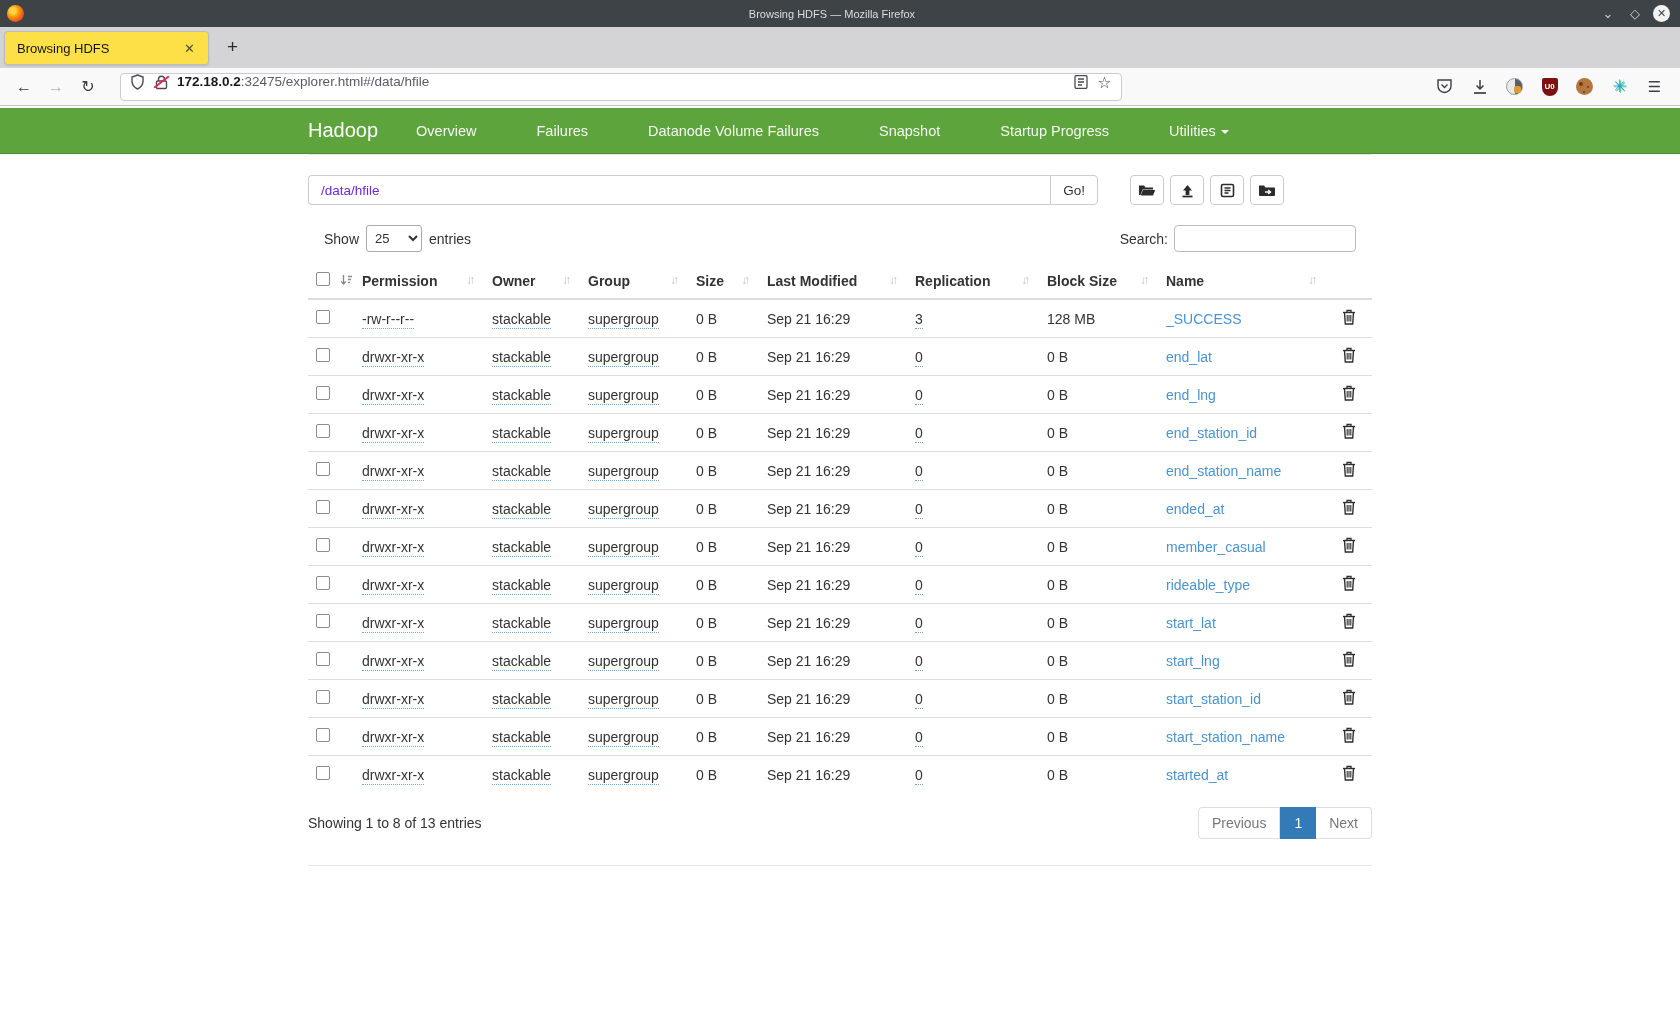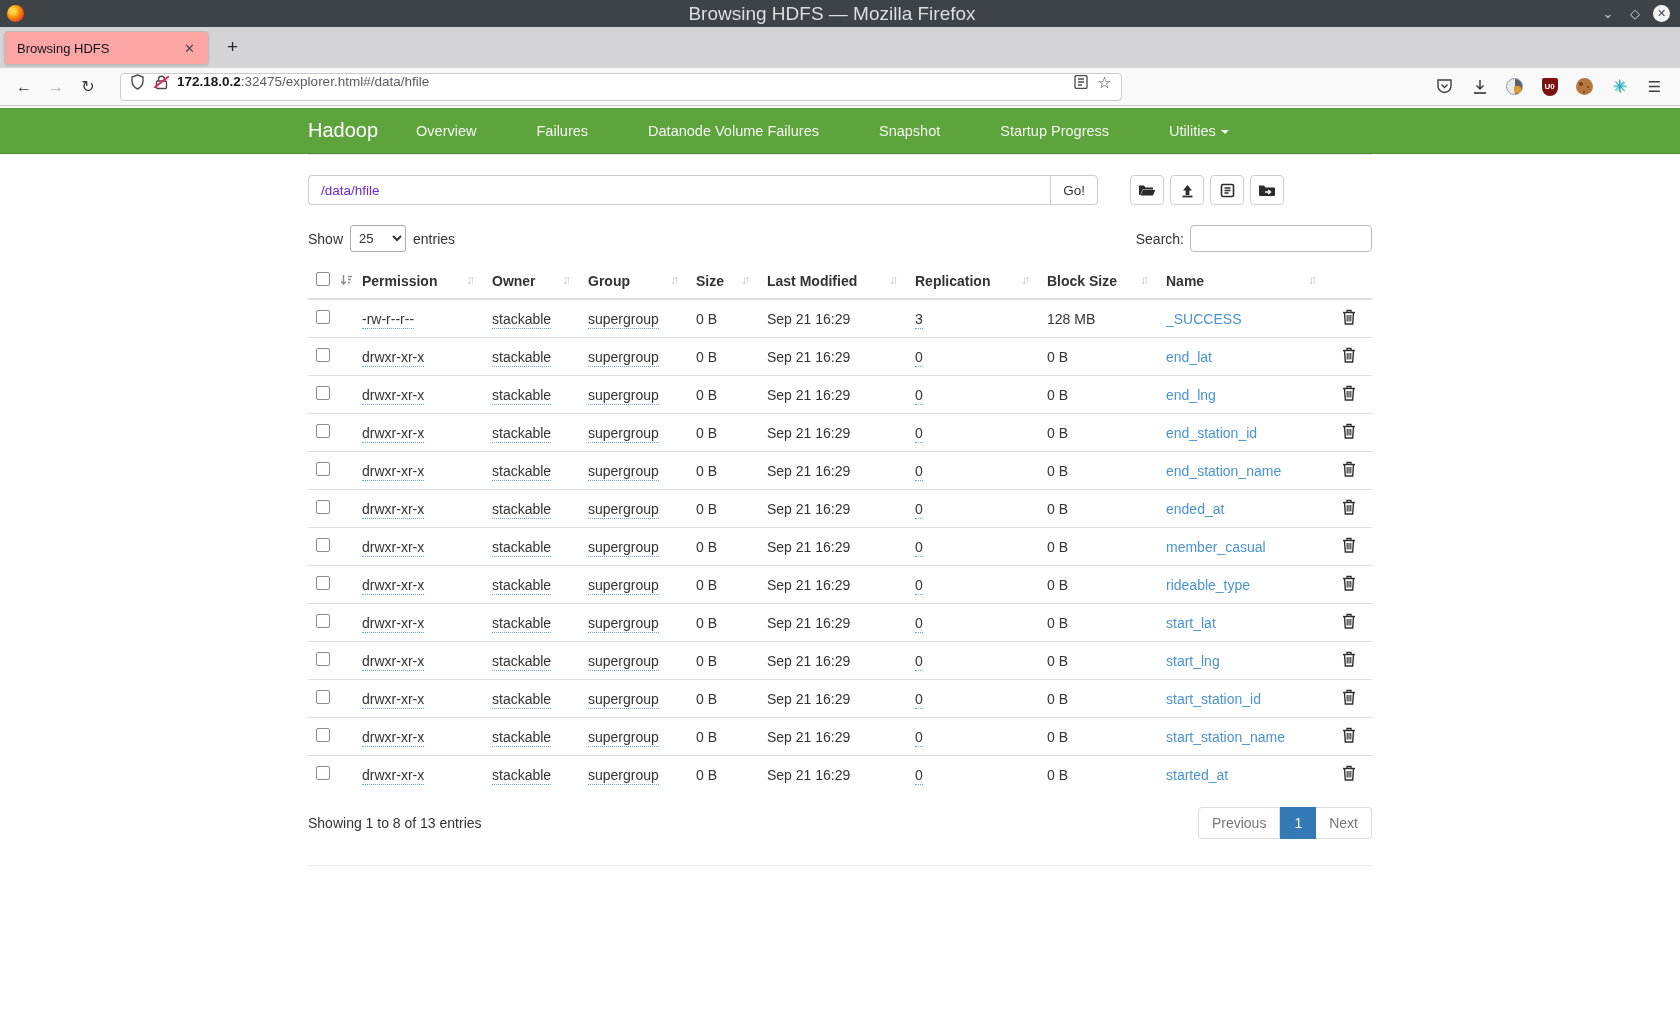--- a/index.html
+++ b/index.html
@@ -4,28 +4,28 @@
 <style>
   * { margin:0; padding:0; box-sizing:border-box; }
   html,body { width:1680px; height:1012px; overflow:hidden; background:#fff;
     font-family:"Liberation Sans","DejaVu Sans",sans-serif; }
 
   
   .titlebar { height:27px; background:#3e4347; display:flex; align-items:center;
     position:relative; color:#dfe2e4; }
   .ff-logo { width:17px; height:17px; margin-left:7px; border-radius:50%;
     background:radial-gradient(circle at 35% 35%, #ffd24a 0 18%, #ff9500 40%, #e8452c 75%, #b5122e 100%); }
-  .win-title { position:absolute; left:0; right:16px; text-align:center; font-size:19px; color:#dcdedf; }
+  .win-title { position:absolute; left:0; right:16px; text-align:center; font-size:11px; color:#dcdedf; }
   .win-controls { margin-left:auto; display:flex; align-items:center; gap:9px; padding-right:10px; z-index:2; }
   .win-btn { width:18px; height:18px; display:flex; align-items:center; justify-content:center;
     font-size:13px; color:#cfd3d5; cursor:default; }
   .win-close { background:#f2f2f2; color:#3e4347; border-radius:50%; width:17px; height:17px; font-size:11px; font-weight:bold; }
 
   .tabstrip { height:41px; background:#d4d4d6; display:flex; align-items:flex-end; }
-  .tab { width:205px; height:34px; margin:3px 0 3px 4px; background:#fca5a5; border:1px solid #bcbcbe;
+  .tab { width:205px; height:34px; margin:3px 0 3px 4px; background:#fde047; border:1px solid #bcbcbe;
     border-radius:4px; display:flex; align-items:center; padding:0 8px 0 12px; box-shadow:0 1px 2px rgba(0,0,0,.12); }
   .tab-title { font-size:13px; color:#15141a; flex:1; white-space:nowrap; overflow:hidden; }
   .tab-close { font-size:13px; color:#4a4a4f; padding:2px 5px; border-radius:3px; }
   .newtab { font-size:19px; color:#2b2b2e; padding:2px 10px; margin-left:8px; margin-bottom:8px; }
 
   .toolbar { height:38px; background:#f9f9fa; border-bottom:1px solid #c6c6c8;
     display:flex; align-items:center; padding:0 10px; gap:4px; }
   .nav-btn { width:28px; height:26px; display:flex; align-items:center; justify-content:center;
     font-size:16px; color:#39393c; border-radius:3px; }
   .nav-btn.disabled { color:#b3b3b6; }
@@ -68,21 +68,21 @@
   .input-group { display:flex; width:790px; }
   .path-input { flex:1; height:30px; border:1px solid #ccc; border-right:none; border-radius:4px 0 0 4px;
     padding:0 12px; font-size:13.5px; color:#6d28d9; outline:none; font-family:inherit; }
   .go-btn { height:30px; padding:0 12px; border:1px solid #ccc; background:#fff; color:#333;
     font-size:13.5px; border-radius:0 4px 4px 0; font-family:inherit; }
   .btn-toolbar { margin-left:32px; display:flex; gap:6px; }
   .icon-btn { width:34px; height:30px; border:1px solid #ccc; background:#fff; border-radius:4px;
     display:flex; align-items:center; justify-content:center; color:#2b2b2b; }
   .icon-btn svg { display:block; }
 
-  .controls-row { display:flex; align-items:center; margin:20px 0 12px; }
+  .controls-row { display:flex; align-items:center; margin:20px 16px 12px; }
   .show-entries { display:flex; align-items:center; gap:7px; font-size:14px; color:#333; }
   .show-select { height:27px; width:56px; border:1px solid #ababab; border-radius:3px; background:#fff;
     font-size:13px; color:#333; padding:0 4px; font-family:inherit; }
   .search-wrap { margin-left:auto; display:flex; align-items:center; gap:6px; font-size:14px; color:#333; }
   .search-input { width:182px; height:27px; border:1px solid #bbb; border-radius:4px; padding:0 8px;
     font-size:13px; font-family:inherit; }
 
   table.listing { width:100%; border-collapse:collapse; table-layout:fixed; font-size:14px; color:#333; }
   col.c-check{width:46px} col.c-perm{width:130px} col.c-owner{width:96px} col.c-group{width:108px}
   col.c-size{width:71px} col.c-mod{width:148px} col.c-rep{width:132px} col.c-block{width:119px}

